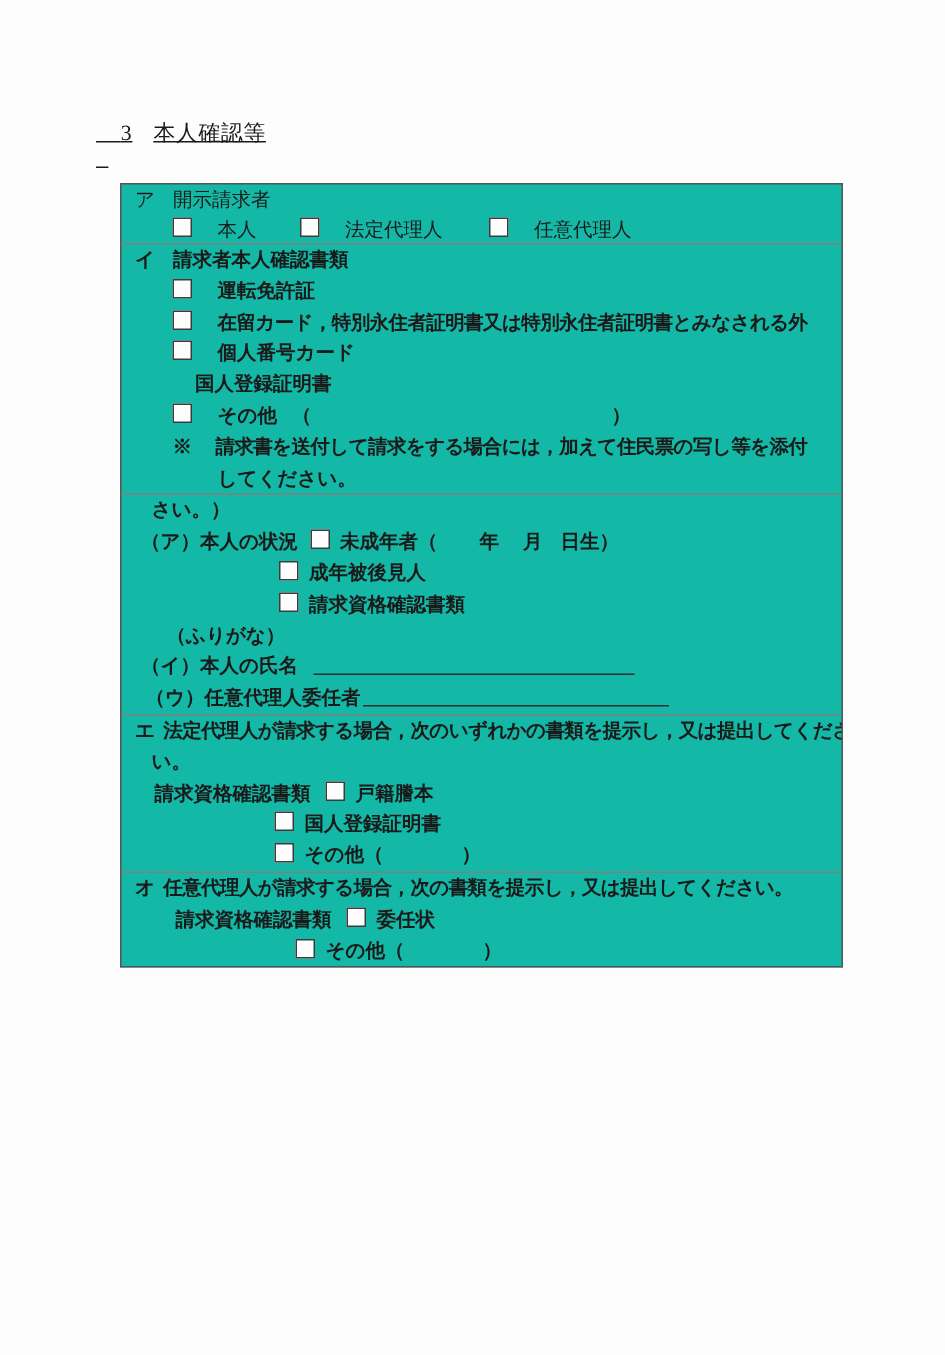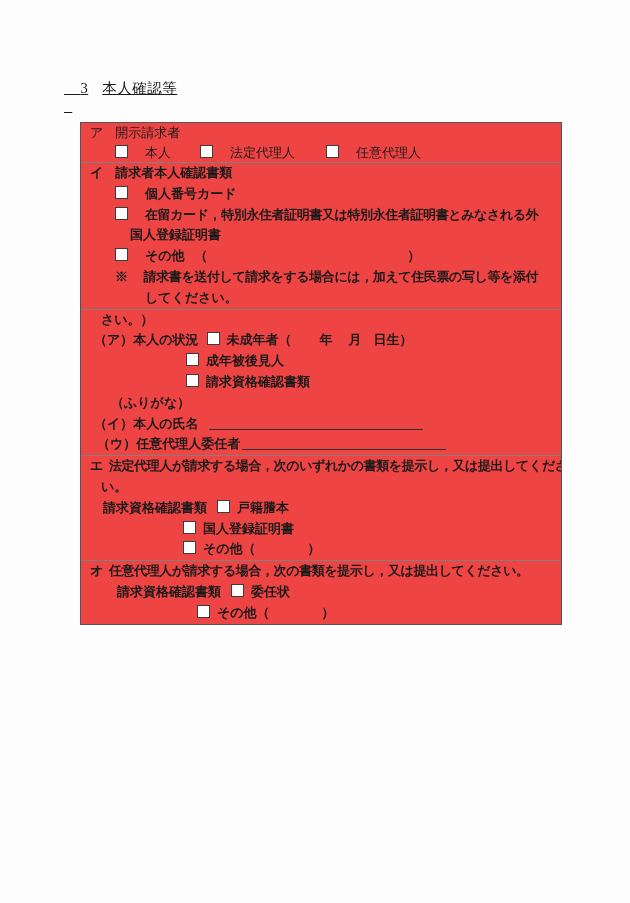--- a/index.html
+++ b/index.html
@@ -15,21 +15,21 @@
     font-size:14.5px;
     letter-spacing:0.5px;
     white-space:pre;
     text-decoration:underline;
   }
   .doc-title .t-num { margin-right:14px; }
   .form-box {
     margin:7px 0 0 80px;
     width:480px;
     border:1px solid #555;
-    background:#ef4444;
+    background:#14b8a6;
   }
   .row { overflow:hidden; }
   .row + .row { border-top:1px solid #808080;font-weight:bold; }
   .l {
     font-size:13px;
     height:20.8px; line-height:20.8px;
     white-space:pre;
     overflow:hidden;
   }
   .row-a .l { height:19.5px; line-height:19.5px; }
@@ -70,22 +70,23 @@
 
   <div class="form-box">
 
     <div class="row row-a">
       <div class="l pl9"><span class="sec">ア</span><span>開示請求者</span></div>
       <div class="l pl34"><span class="cb"></span><span>本人</span><span class="cb ml27"></span><span>法定代理人</span><span class="cb ml31"></span><span>任意代理人</span></div>
     </div>
 
     <div class="row">
       <div class="l pl9"><span class="sec">イ</span><span>請求者本人確認書類</span></div>
+      <div class="l pl34"><span class="cb"></span><span>運転免許証</span></div>
+      <div class="l pl34 tight"><span class="cb"></span><span>在留カード，特別永住者証明書又は特別永住者証明書とみなされる外</span></div>
       <div class="l pl34"><span class="cb"></span><span>個人番号カード</span></div>
-      <div class="l pl34 tight"><span class="cb"></span><span>在留カード，特別永住者証明書又は特別永住者証明書とみなされる外</span></div>
       <div class="l pl49"><span>国人登録証明書</span></div>
       <div class="l pl34"><span class="cb"></span><span>その他</span><span class="ml10">（</span><span class="gap g200"></span><span>）</span></div>
       <div class="l pl34 tight"><span class="notemark">※</span><span>請求書を送付して請求をする場合には，加えて住民票の写し等を添付</span></div>
       <div class="l pl64"><span>してください。</span></div>
     </div>
 
     <div class="row">
       <div class="l pl20"><span>さい。）</span></div>
       <div class="l pl13"><span>（ア）本人の状況</span><span class="cb sm ml8"></span><span>未成年者（</span><span class="gap g28"></span><span>年</span><span class="gap g16"></span><span>月</span><span class="gap g12"></span><span>日生）</span></div>
       <div class="l pl105"><span class="cb sm"></span><span>成年被後見人</span></div>

